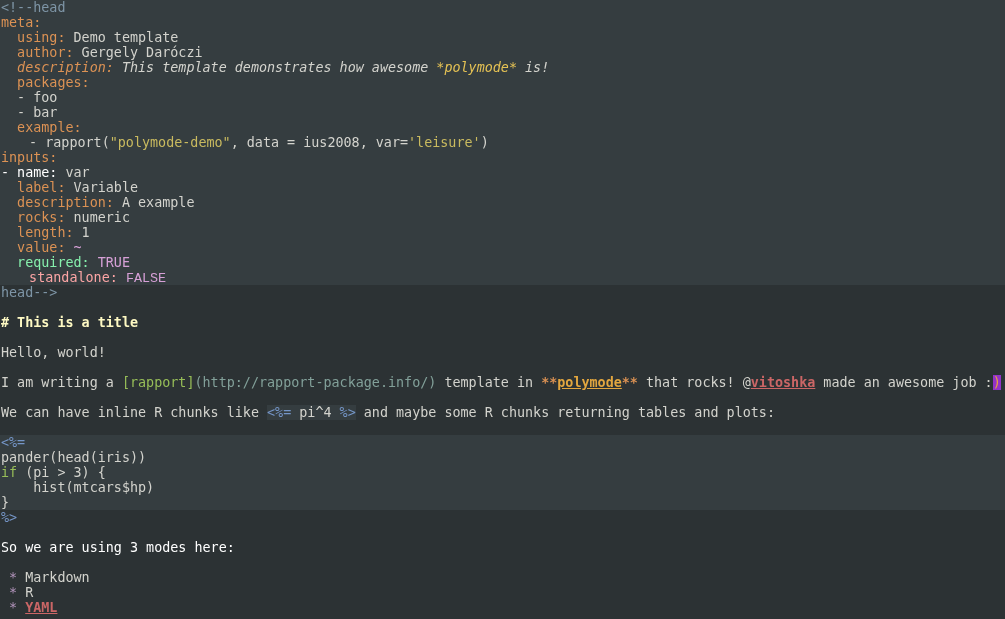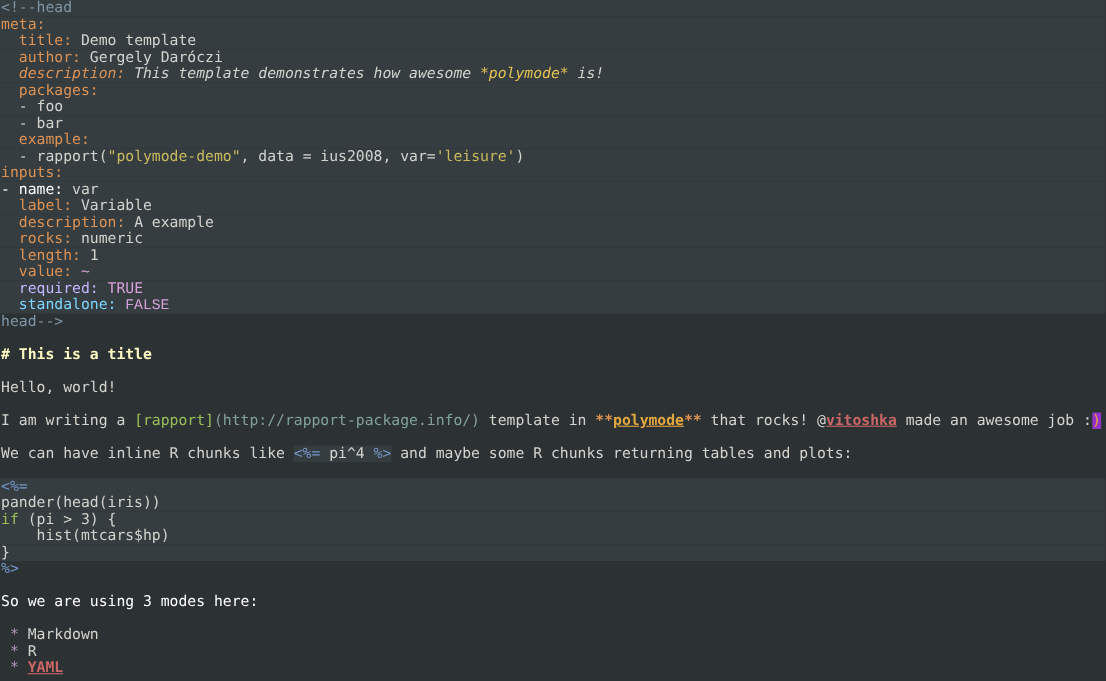--- a/index.html
+++ b/index.html
@@ -24,37 +24,37 @@
     padding-left: 1px;
   }
   .line span { white-space: pre; }
 </style>
 </head>
 <body style="background: rgb(44, 50, 52);">
 
 <div class="editor" id="editor">
     <div class="line" style="background: rgb(53, 61, 64);"><span style="color: rgb(126, 149, 166);">&lt;!--head</span></div>
     <div class="line" style="background: rgb(53, 61, 64);"><span style="color: rgb(220, 146, 84);">meta:</span></div>
-    <div class="line" style="background: rgb(53, 61, 64);"><span style="color: rgb(220, 146, 84);">  title:</span><span style="color: rgb(211, 211, 205);"> Demo template</span></div>
+    <div class="line" style="background: rgb(53, 61, 64);"><span style="color: rgb(220, 146, 84);">  using:</span><span style="color: rgb(211, 211, 205);"> Demo template</span></div>
     <div class="line" style="background: rgb(53, 61, 64);"><span style="color: rgb(220, 146, 84);">  author:</span><span style="color: rgb(211, 211, 205);"> Gergely Daróczi</span></div>
     <div class="line" style="background: rgb(53, 61, 64); font-style: italic;"><span style="color: rgb(220, 146, 84);">  description:</span><span style="color: rgb(211, 211, 205);"> This template demonstrates how awesome </span><span style="color: rgb(229, 194, 84);">*polymode*</span><span style="color: rgb(211, 211, 205);"> is!</span></div>
     <div class="line" style="background: rgb(53, 61, 64);"><span style="color: rgb(220, 146, 84);">  packages:</span></div>
     <div class="line" style="background: rgb(53, 61, 64);"><span style="color: rgb(211, 211, 205);">  - foo</span></div>
     <div class="line" style="background: rgb(53, 61, 64);"><span style="color: rgb(211, 211, 205);">  - bar</span></div>
     <div class="line" style="background: rgb(53, 61, 64);"><span style="color: rgb(220, 146, 84);">  example:</span></div>
-    <div class="line" style="background: rgb(53, 61, 64);"><span style="color: rgb(211, 211, 205);">  - rapport(</span><span style="color: rgb(201, 186, 95);">"polymode-demo"</span><span style="color: rgb(211, 211, 205);">, data = ius2008, var=</span><span style="color: rgb(201, 186, 95);">'leisure'</span><span style="color: rgb(211, 211, 205);">)</span></div>
+    <div class="line" style="background: rgb(53, 61, 64);"><span style="color: rgb(211, 211, 205); margin-left: 12px;">  - rapport(</span><span style="color: rgb(201, 186, 95);">"polymode-demo"</span><span style="color: rgb(211, 211, 205);">, data = ius2008, var=</span><span style="color: rgb(201, 186, 95);">'leisure'</span><span style="color: rgb(211, 211, 205);">)</span></div>
     <div class="line" style="background: rgb(53, 61, 64);"><span style="color: rgb(220, 146, 84);">inputs:</span></div>
     <div class="line" style="background: rgb(53, 61, 64);"><span style="color: #ffffff;">- name:</span><span style="color: rgb(211, 211, 205);"> var</span></div>
     <div class="line" style="background: rgb(53, 61, 64);"><span style="color: rgb(220, 146, 84);">  label:</span><span style="color: rgb(211, 211, 205);"> Variable</span></div>
     <div class="line" style="background: rgb(53, 61, 64);"><span style="color: rgb(220, 146, 84);">  description:</span><span style="color: rgb(211, 211, 205);"> A example</span></div>
     <div class="line" style="background: rgb(53, 61, 64);"><span style="color: rgb(220, 146, 84);">  rocks:</span><span style="color: rgb(211, 211, 205);"> numeric</span></div>
     <div class="line" style="background: rgb(53, 61, 64);"><span style="color: rgb(220, 146, 84);">  length:</span><span style="color: rgb(211, 211, 205);"> 1</span></div>
     <div class="line" style="background: rgb(53, 61, 64);"><span style="color: rgb(220, 146, 84);">  value:</span><span style="color: rgb(211, 211, 205);"> </span><span style="color: rgb(214, 160, 214);">~</span></div>
-    <div class="line" style="background: rgb(53, 61, 64);"><span style="color: #c4b5fd;">  required:</span><span style="color: rgb(211, 211, 205);"> </span><span style="color: rgb(214, 160, 214);">TRUE</span></div>
-    <div class="line" style="background: rgb(53, 61, 64);"><span style="color: #7dd3fc;">  standalone:</span><span style="color: rgb(211, 211, 205);"> </span><span style="color: rgb(214, 160, 214); font-family: Liberation Mono, monospace;">FALSE</span></div>
+    <div class="line" style="background: rgb(53, 61, 64);"><span style="color: #86efac;">  required:</span><span style="color: rgb(211, 211, 205);"> </span><span style="color: rgb(214, 160, 214);">TRUE</span></div>
+    <div class="line" style="background: rgb(53, 61, 64);"><span style="color: #fca5a5; margin-left: 12px;">  standalone:</span><span style="color: rgb(211, 211, 205);"> </span><span style="color: rgb(214, 160, 214); font-family: Liberation Mono, monospace;">FALSE</span></div>
     <div class="line"><span style="color: rgb(126, 149, 166);">head--&gt;</span></div>
     <div class="line"></div>
     <div class="line"><span style="color: #fef9c3; font-weight: bold;"># This is a title</span></div>
     <div class="line"></div>
     <div class="line"><span style="color: rgb(211, 211, 205);">Hello, world!</span></div>
     <div class="line"></div>
     <div class="line"><span style="color: rgb(211, 211, 205);">I am writing a </span><span style="color: rgb(151, 190, 88);">[rapport]</span><span style="color: rgb(130, 160, 153);">(http://rapport-package.info/)</span><span style="color: rgb(211, 211, 205);"> template in </span><span style="color: rgb(220, 146, 84); font-weight: bold;">**</span><span style="color: rgb(226, 166, 63); font-weight: bold; text-decoration: underline;">polymode</span><span style="color: rgb(220, 146, 84); font-weight: bold;">**</span><span style="color: rgb(211, 211, 205);"> that rocks! @</span><span style="color: rgb(203, 102, 102); font-weight: bold; text-decoration: underline;">vitoshka</span><span style="color: rgb(211, 211, 205);"> made an awesome job :</span><span style="color: rgb(232, 163, 61); background: rgb(146, 50, 200);">)</span></div>
     <div class="line"></div>
     <div class="line"><span style="color: rgb(211, 211, 205);">We can have inline R chunks like </span><span style="color: rgb(117, 150, 200); background: rgb(53, 61, 64);">&lt;%=</span><span style="color: rgb(211, 211, 205); background: rgb(53, 61, 64);"> pi^4 </span><span style="color: rgb(117, 150, 200); background: rgb(53, 61, 64);">%&gt;</span><span style="color: rgb(211, 211, 205);"> and maybe some R chunks returning tables and plots:</span></div>
     <div class="line"></div>

